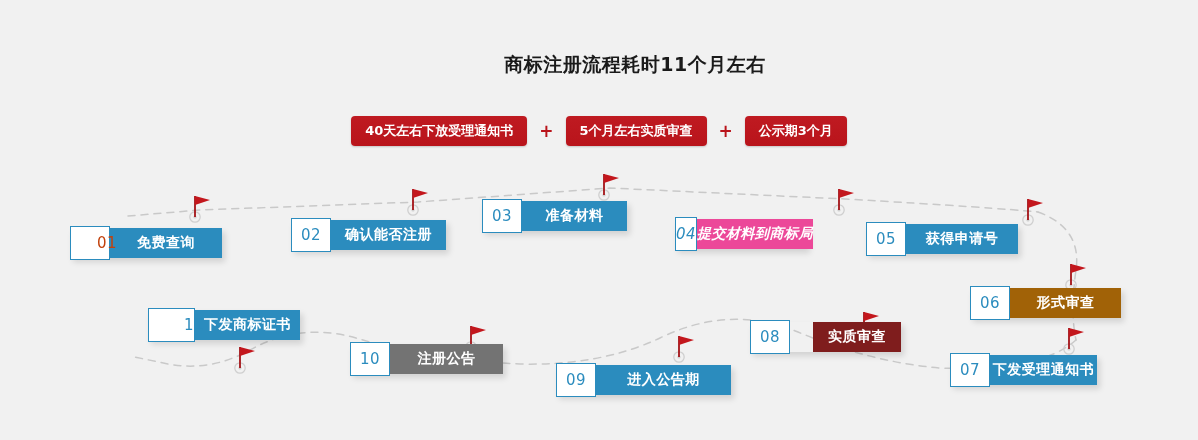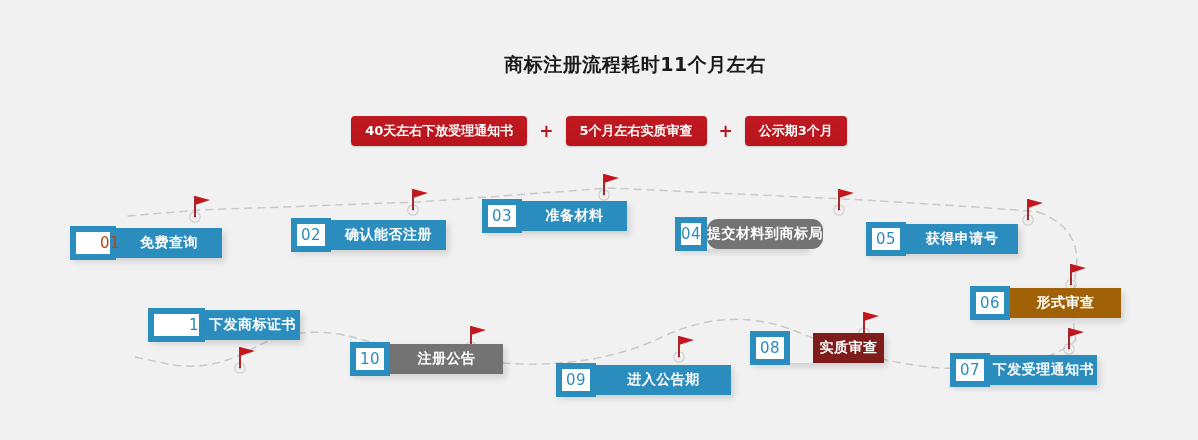--- a/index.html
+++ b/index.html
@@ -85,21 +85,21 @@
   
   .step {
     position: absolute;
     display: flex;
     align-items: stretch;
     height: 30px;
     box-shadow: 3px 4px 6px rgba(0,0,0,0.13);
   }
   .step .num {
     background: #ffffff;
-    border: 6px solid #a16207;
+    border: 1px solid #a16207;
     box-sizing: border-box;
     width: 40px;
     height: 34px;
     margin-top: -2px;
     display: flex;
     align-items: center;
     justify-content: center;
     color: #2b8cbe;
     font-size: 15px;
     line-height: 15px;
@@ -217,37 +217,37 @@
         <div class="label" style="background: rgb(43, 140, 190);">免费查询</div>
       </div>
       <div class="step" style="left: 291px; top: 220px; width: 155px;">
         <div class="num" style="border-color: rgb(43, 140, 190); color: rgb(43, 140, 190);">02</div>
         <div class="label" style="background: rgb(43, 140, 190);">确认能否注册</div>
       </div>
       <div class="step" style="left: 482px; top: 201px; width: 145px;">
         <div class="num" style="border-color: rgb(43, 140, 190); color: rgb(43, 140, 190);">03</div>
         <div class="label" style="background: rgb(43, 140, 190);">准备材料</div>
       </div>
-      <div class="step" style="left: 675px; top: 219px; width: 132px;">
+      <div class="step" style="left: 675px; top: 219px; width: 132px; font-style: italic;">
         <div class="num" style="border-color: rgb(43, 140, 190); color: rgb(43, 140, 190);">04</div>
-        <div class="label" style="background: #737373; border-radius: 11px;">提交材料到商标局</div>
+        <div class="label" style="background: #ec4899;">提交材料到商标局</div>
       </div>
       <div class="step" style="left: 866px; top: 224px; width: 152px;">
         <div class="num" style="border-color: rgb(43, 140, 190); color: rgb(43, 140, 190);">05</div>
         <div class="label" style="background: rgb(43, 140, 190);">获得申请号</div>
       </div>
       <div class="step" style="left: 970px; top: 288px; width: 151px;">
         <div class="num" style="border-color: rgb(43, 140, 190); color: rgb(43, 140, 190);">06</div>
         <div class="label" style="background: #a16207;">形式审查</div>
       </div>
       <div class="step" style="left: 950px; top: 355px; width: 147px;">
         <div class="num" style="border-color: rgb(43, 140, 190); color: rgb(43, 140, 190);">07</div>
         <div class="label" style="background: rgb(43, 140, 190);">下发受理通知书</div>
       </div>
-      <div class="step" style="left: 750px; top: 333px; width: 134px;">
+      <div class="step" style="left: 750px; top: 322px; width: 151px;">
         <div class="num" style="border-color: rgb(43, 140, 190); color: rgb(43, 140, 190);">08</div>
         <div class="label" style="background: #7f1d1d; margin-left: 23px;">实质审查</div>
       </div>
       <div class="step" style="left: 556px; top: 365px; width: 175px;">
         <div class="num" style="border-color: rgb(43, 140, 190); color: rgb(43, 140, 190);">09</div>
         <div class="label" style="background: rgb(43, 140, 190);">进入公告期</div>
       </div>
       <div class="step" style="left: 350px; top: 344px; width: 153px;">
         <div class="num" style="border-color: rgb(43, 140, 190); color: rgb(43, 140, 190);">10</div>
         <div class="label" style="background: #737373;">注册公告</div>

